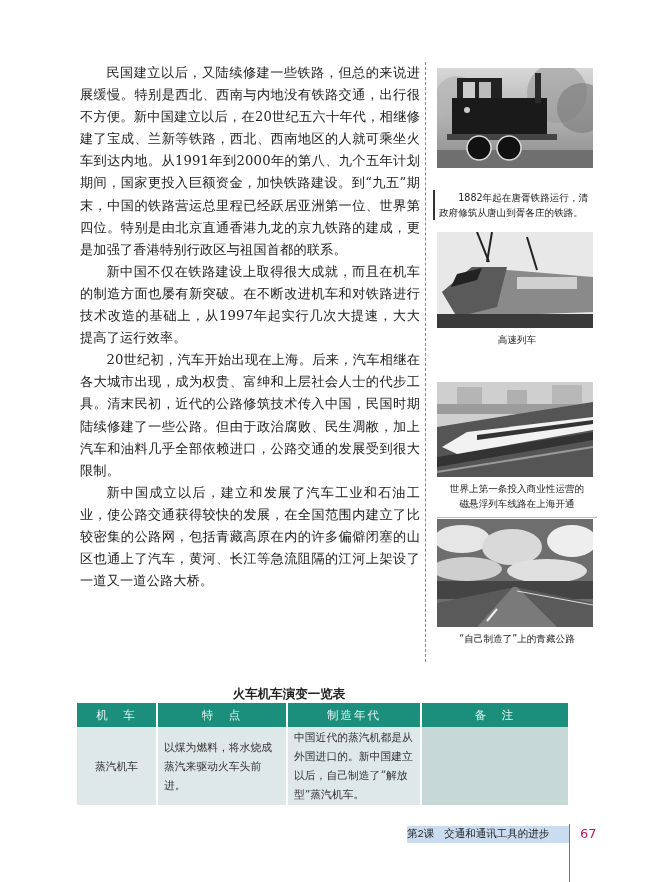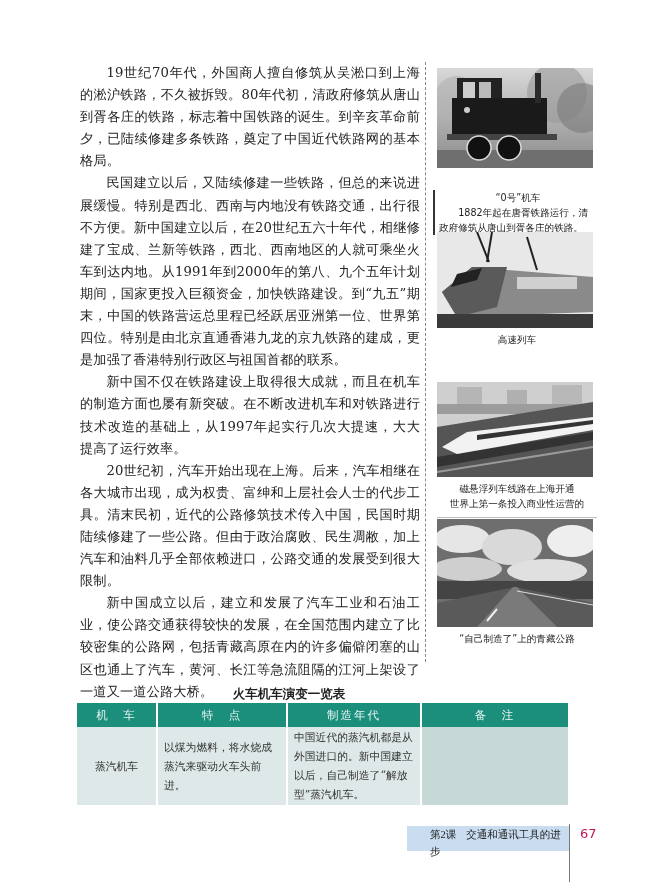--- a/index.html
+++ b/index.html
@@ -12,30 +12,29 @@
   .cap{font-family:"DejaVu Sans","Liberation Sans",sans-serif;font-size:9.6px;line-height:15px;text-align:center;color:#222;margin-top:4px;}
   .cap1{border-left:2px solid #333;padding-left:4px;margin-left:-4px;text-align:left;}
   .cap1 .t{text-align:center;}
   .cap1 .b{text-indent:2em;}
   .tbl-title{position:absolute;left:0;width:578px;top:686px;text-align:center;font-family:"DejaVu Sans","Liberation Sans",sans-serif;font-size:12.5px;font-weight:bold;color:#222;}
   table{position:absolute;left:77px;top:703px;border-collapse:collapse;font-family:"DejaVu Serif","Liberation Serif",serif;}
   th{background:#1b8f7c;color:#e6f4f1;font-weight:normal;font-size:11.5px;height:22px;border-right:2px solid #fff;font-family:"DejaVu Sans","Liberation Sans",sans-serif;letter-spacing:2px;}
   td{background:#dfe8e8;font-size:10.8px;line-height:19px;height:78px;border-right:2px solid #fff;vertical-align:middle;padding:0 6px;color:#333;}
   td.c0{text-align:center;}
   td.c3{background:#c7d9d7;}
-  .footer{position:absolute;left:407px;top:826px;width:163px;height:25px;background:#c9dcf0;font-family:Liberation Serif, serif;font-size:10.5px;line-height:17px;color:#222;padding-left:23px;box-sizing:border-box;}
+  .footer{position:absolute;left:407px;top:826px;width:163px;height:17px;background:#c9dcf0;font-family:Liberation Mono, monospace;font-size:10.5px;line-height:17px;color:#222;padding-left:0;box-sizing:border-box;}
   .footer .n{margin-right:10px;}
   .vline{position:absolute;left:569px;top:824px;height:58px;border-left:1px solid #777;}
   .page-no{position:absolute;left:580px;top:826px;font-family:"DejaVu Sans","Liberation Sans",sans-serif;font-size:13px;color:#be185d;}
 </style>
 </head>
 <body>
 
 <div class="main">
-  <p>19世纪70年代，外国商人擅自修筑从吴淞口到上海的淞沪铁路，不久被拆毁。80年代初，清政府修筑从唐山到胥各庄的铁路，标志着中国铁路的诞生。到辛亥革命前夕，已陆续修建多条铁路，奠定了中国近代铁路网的基本格局。</p>
   <p>民国建立以后，又陆续修建一些铁路，但总的来说进展缓慢。特别是西北、西南与内地没有铁路交通，出行很不方便。新中国建立以后，在20世纪五六十年代，相继修建了宝成、兰新等铁路，西北、西南地区的人就可乘坐火车到达内地。从1991年到2000年的第八、九个五年计划期间，国家更投入巨额资金，加快铁路建设。到“九五”期末，中国的铁路营运总里程已经跃居亚洲第一位、世界第四位。特别是由北京直通香港九龙的京九铁路的建成，更是加强了香港特别行政区与祖国首都的联系。</p>
   <p>新中国不仅在铁路建设上取得很大成就，而且在机车的制造方面也屡有新突破。在不断改进机车和对铁路进行技术改造的基础上，从1997年起实行几次大提速，大大提高了运行效率。</p>
   <p>20世纪初，汽车开始出现在上海。后来，汽车相继在各大城市出现，成为权贵、富绅和上层社会人士的代步工具。清末民初，近代的公路修筑技术传入中国，民国时期陆续修建了一些公路。但由于政治腐败、民生凋敝，加上汽车和油料几乎全部依赖进口，公路交通的发展受到很大限制。</p>
   <p>新中国成立以后，建立和发展了汽车工业和石油工业，使公路交通获得较快的发展，在全国范围内建立了比较密集的公路网，包括青藏高原在内的许多偏僻闭塞的山区也通上了汽车，黄河、长江等急流阻隔的江河上架设了一道又一道公路大桥。</p>
 </div>
 
 <div class="divider"></div>
 
 <div class="side" style="top:68px;">
   <div class="photo" style="height:100px;">
@@ -56,21 +55,20 @@
       <rect x="42" y="14" width="12" height="16" fill="#bbb"></rect>
       <rect x="15" y="30" width="95" height="40" fill="#1a1a1a"></rect>
       <rect x="98" y="5" width="6" height="30" fill="#2a2a2a"></rect>
       <rect x="10" y="66" width="110" height="6" fill="#444"></rect>
       <circle cx="42" cy="80" r="12" fill="#111" stroke="#ddd" stroke-width="1.5"></circle>
       <circle cx="72" cy="80" r="12" fill="#111" stroke="#ddd" stroke-width="1.5"></circle>
       <circle cx="30" cy="42" r="3" fill="#ccc"></circle>
     </svg>
   </div>
   <div class="cap cap1" style="margin-top:22px;">
-    <div class="t">“0号”机车</div>
     <div class="b">1882年起在唐胥铁路运行，清政府修筑从唐山到胥各庄的铁路。</div>
   </div>
 </div>
 
 <div class="side" style="top:232px;">
   <div class="photo" style="height:96px;">
     <svg width="156" height="96" viewBox="0 0 156 96">
       <rect width="156" height="96" fill="#e8e8e8"></rect>
       <line x1="40" y1="0" x2="52" y2="30" stroke="#222" stroke-width="2"></line>
       <line x1="55" y1="0" x2="50" y2="30" stroke="#222" stroke-width="2"></line>
@@ -96,22 +94,22 @@
       <rect x="115" y="3" width="30" height="20" fill="#b8b8b8"></rect>
       <rect x="0" y="22" width="156" height="10" fill="#9c9c9c"></rect>
       <polygon points="0,45 156,20 156,95 0,95" fill="#555"></polygon>
       <polygon points="0,75 156,50 156,58 0,85" fill="#333"></polygon>
       <polygon points="5,65 30,50 156,35 156,48 20,72" fill="#f2f2f2"></polygon>
       <polygon points="40,53 156,38 156,42 40,58" fill="#333"></polygon>
       <line x1="0" y1="90" x2="156" y2="65" stroke="#999" stroke-width="2"></line>
     </svg>
   </div>
   <div class="cap">
+    <div>世界上第一条投入商业性运营的</div>
     <div>磁悬浮列车线路在上海开通</div>
-    <div>世界上第一条投入商业性运营的</div>
   </div>
   <div style="height:1px;background:#bbb;margin-top:6px;"></div>
 </div>
 
 <div class="side" style="top:519px;">
   <div class="photo" style="height:108px;">
     <svg width="156" height="108" viewBox="0 0 156 108">
       <rect width="156" height="108" fill="#6e6e6e"></rect>
       <ellipse cx="25" cy="20" rx="28" ry="14" fill="#e6e6e6"></ellipse>
       <ellipse cx="75" cy="28" rx="30" ry="18" fill="#d9d9d9"></ellipse>

